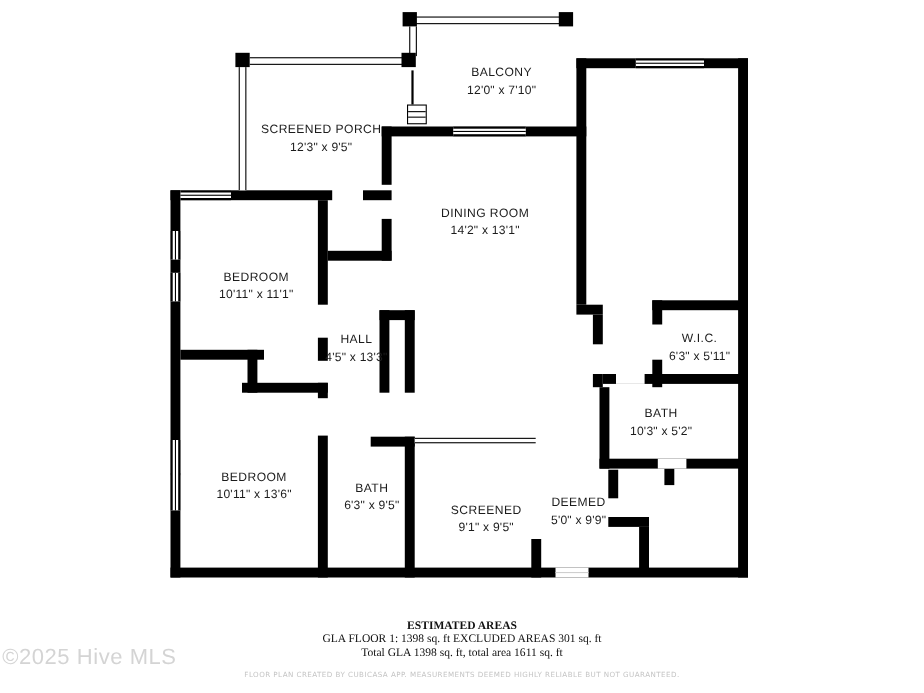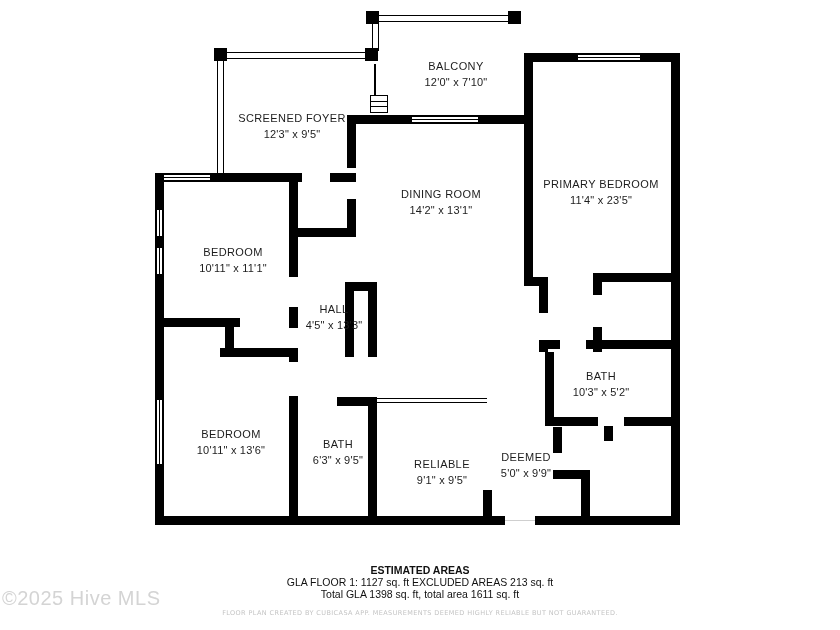--- a/index.html
+++ b/index.html
@@ -24,21 +24,21 @@
   .acunit{position:absolute;border:1.5px solid #000;background:#fff;z-index:3;
           background-image:linear-gradient(#000,#000),linear-gradient(#000,#000);
           background-size:100% 1px,100% 1px;background-position:0 5px,0 10px;background-repeat:no-repeat;}
   
   .room{position:absolute;text-align:center;color:#1c1c1c;font-size:11px;line-height:16px;
         letter-spacing:.4px;z-index:5;white-space:nowrap;}
   .room .nm{display:block;}
   .room .dm{display:block;letter-spacing:.2px;}
   
   .areas{position:absolute;left:0;top:564px;width:840px;text-align:center;
-         font-family:Liberation Sans, sans-serif;font-size:10.5px;line-height:12px;color:#111;z-index:5;}
+         font-family:Liberation Serif, serif;font-size:10.5px;line-height:12px;color:#111;z-index:5;}
   .areas .hd{font-weight:bold;}
   .disclaimer{position:absolute;left:0;top:609px;width:840px;text-align:center;
               font-family:"DejaVu Sans",sans-serif;font-size:6.5px;letter-spacing:.4px;
               color:#c4c4c4;z-index:5;}
   .watermark{position:absolute;left:2px;top:587px;font-family:Liberation Sans, sans-serif;
              font-size:20px;color:#d4d4d4;z-index:5;letter-spacing:.5px;}
 </style>
 </head>
 <body>
 
@@ -118,61 +118,61 @@
   <div class="thinline" style="left:374px;top:64px;width:2px;height:32px"></div>
   <div class="acunit" style="left:370px;top:95px;width:16px;height:16px"></div>
 
   <div class="railH" style="left:377px;top:398px;width:110px;height:3px"></div>
 
   <div class="room" style="left:391px;top:58px;width:130px">
     <span class="nm">BALCONY</span>
     <span class="dm">12'0" x 7'10"</span>
   </div>
   <div class="room" style="left:227px;top:110px;width:130px">
-    <span class="nm">SCREENED FOYER</span>
+    <span class="nm">SCREENED PORCH</span>
     <span class="dm">12'3" x 9'5"</span>
   </div>
   <div class="room" style="left:376px;top:186px;width:130px">
     <span class="nm">DINING ROOM</span>
     <span class="dm">14'2" x 13'1"</span>
   </div>
-  <div class="room" style="left:531px;top:176px;width:140px">
-    <span class="nm">PRIMARY BEDROOM</span>
-    <span class="dm">11'4" x 23'5"</span>
-  </div>
   <div class="room" style="left:168px;top:244px;width:130px">
     <span class="nm">BEDROOM</span>
     <span class="dm">10'11" x 11'1"</span>
   </div>
-  <div class="room" style="left:284px;top:301px;width:100px">
+  <div class="room" style="left:274px;top:301px;width:100px">
     <span class="nm">HALL</span>
     <span class="dm">4'5" x 13'3"</span>
+  </div>
+  <div class="room" style="left:571px;top:300px;width:130px">
+    <span class="nm">W.I.C.</span>
+    <span class="dm">6'3" x 5'11"</span>
   </div>
   <div class="room" style="left:536px;top:368px;width:130px">
     <span class="nm">BATH</span>
     <span class="dm">10'3" x 5'2"</span>
   </div>
   <div class="room" style="left:166px;top:426px;width:130px">
     <span class="nm">BEDROOM</span>
     <span class="dm">10'11" x 13'6"</span>
   </div>
   <div class="room" style="left:288px;top:436px;width:100px">
     <span class="nm">BATH</span>
     <span class="dm">6'3" x 9'5"</span>
   </div>
   <div class="room" style="left:377px;top:456px;width:130px">
-    <span class="nm">RELIABLE</span>
+    <span class="nm">SCREENED</span>
     <span class="dm">9'1" x 9'5"</span>
   </div>
   <div class="room" style="left:471px;top:449px;width:110px">
     <span class="nm">DEEMED</span>
     <span class="dm">5'0" x 9'9"</span>
   </div>
 
   <div class="areas">
     <div class="hd">ESTIMATED AREAS</div>
-    <div>GLA FLOOR 1: 1127 sq. ft EXCLUDED AREAS 213 sq. ft</div>
+    <div>GLA FLOOR 1: 1398 sq. ft EXCLUDED AREAS 301 sq. ft</div>
     <div>Total GLA 1398 sq. ft, total area 1611 sq. ft</div>
   </div>
   <div class="disclaimer">FLOOR PLAN CREATED BY CUBICASA APP. MEASUREMENTS DEEMED HIGHLY RELIABLE BUT NOT GUARANTEED.</div>
   <div class="watermark">©2025 Hive MLS</div>
 
 </div>
 
 </body></html>

